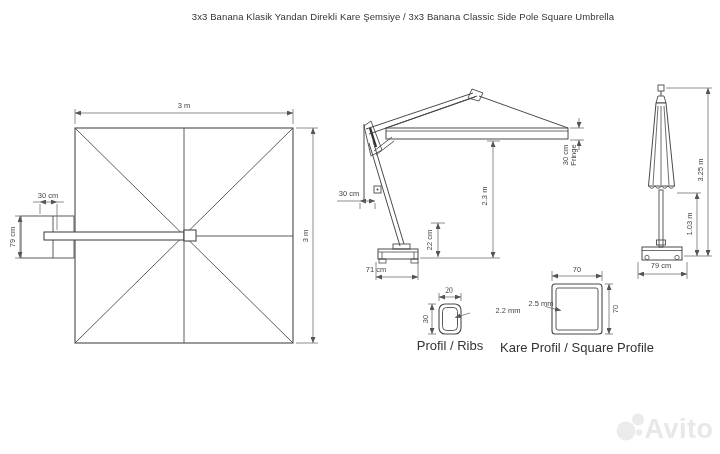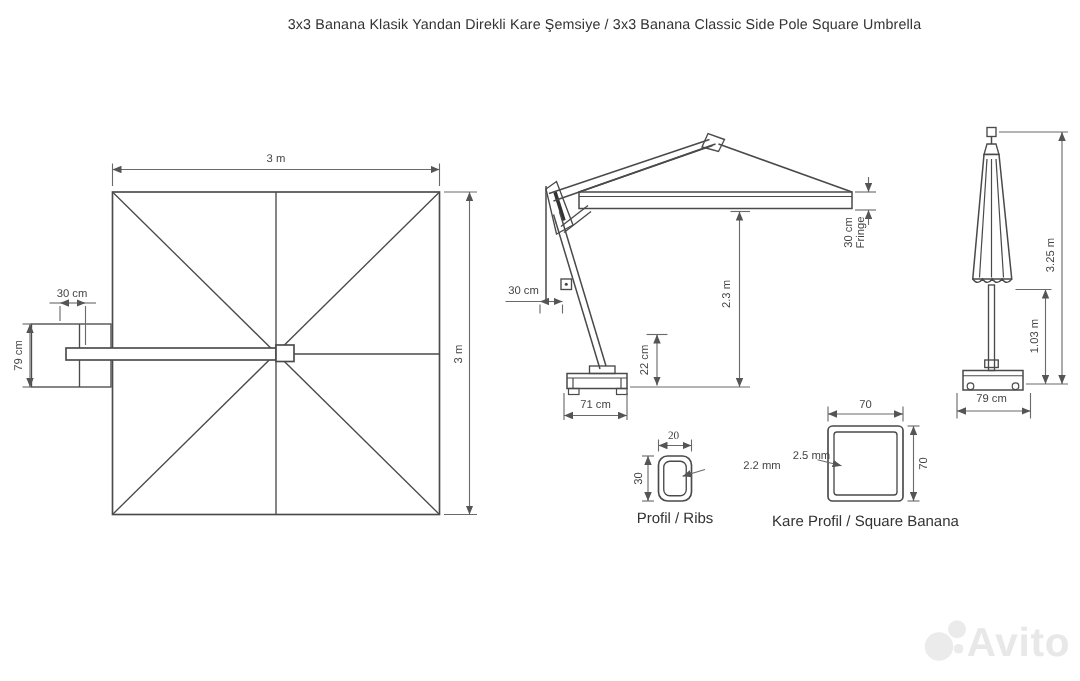--- a/index.html
+++ b/index.html
@@ -4,21 +4,21 @@
 <style>
   html,body{margin:0;padding:0;background:#fff;}
   #page{position:relative;width:720px;height:454px;background:#ffffff;overflow:hidden;
         font-family:"Liberation Sans", sans-serif;}
   #art{position:absolute;left:0;top:0;}
   .title{position:absolute;top:11px;left:0;width:720px;text-align:center;
          font-size:9.5px;color:#333;letter-spacing:.1px;padding-left:43px;}
   .lbl{position:absolute;font-size:7.5px;color:#444;white-space:nowrap;
        transform:translate(-50%,-50%);line-height:1.1;}
   .rot{transform:translate(-50%,-50%) rotate(-90deg);}
-  .cap{font-size:10px;color:#333;}
+  .cap{font-size:13px;color:#333;}
   .fringe{text-align:center;}
   .fringe span{display:block;}
   .wm-text{position:absolute;font-size:27px;font-weight:700;color:#e8e8e8;
            letter-spacing:.5px;transform:translate(-50%,-50%);}
 </style>
 </head>
 <body>
 
 <div id="page">
 
@@ -184,35 +184,35 @@
   </svg>
 
   <span class="lbl" style="left:184px;top:106px;">3 m</span>
   <span class="lbl rot" style="left:306px;top:236px;">3 m</span>
   <span class="lbl" style="left:48px;top:196px;">30 cm</span>
   <span class="lbl rot" style="left:13px;top:237px;">79 cm</span>
 
   <span class="lbl" style="left:349px;top:194px;">30 cm</span>
   <span class="lbl rot" style="left:485px;top:196px;">2.3 m</span>
   <span class="lbl rot" style="left:430px;top:240px;">22 cm</span>
-  <span class="lbl" style="left:397px;top:270px;">71 cm</span>
+  <span class="lbl" style="left:376px;top:270px;">71 cm</span>
   <div class="lbl rot fringe" style="left:570px;top:155px;">
     <span>30 cm</span>
     <span>Fringe</span>
   </div>
 
   <span class="lbl rot" style="left:701px;top:170px;">3.25 m</span>
   <span class="lbl rot" style="left:690px;top:224px;">1.03 m</span>
   <span class="lbl" style="left:661px;top:266px;">79 cm</span>
 
   <span class="lbl" style="left:449px;top:291px;font-family:Liberation Serif, serif;">20</span>
   <span class="lbl rot" style="left:426px;top:319px;">30</span>
   <span class="lbl" style="left:508px;top:311px;">2.2 mm</span>
   <span class="lbl cap" style="left:450px;top:346px;">Profil / Ribs</span>
 
   <span class="lbl" style="left:577px;top:270px;">70</span>
   <span class="lbl rot" style="left:616px;top:309px;">70</span>
   <span class="lbl" style="left:541px;top:304px;">2.5 mm</span>
-  <span class="lbl cap" style="left:577px;top:348px;">Kare Profil / Square Banana</span>
+  <span class="lbl cap" style="left:577px;top:348px;">Kare Profil / Square Profile</span>
 
   <span class="wm-text" style="left:679px;top:429px;">Avito</span>
 
 </div>
 
 </body></html>

